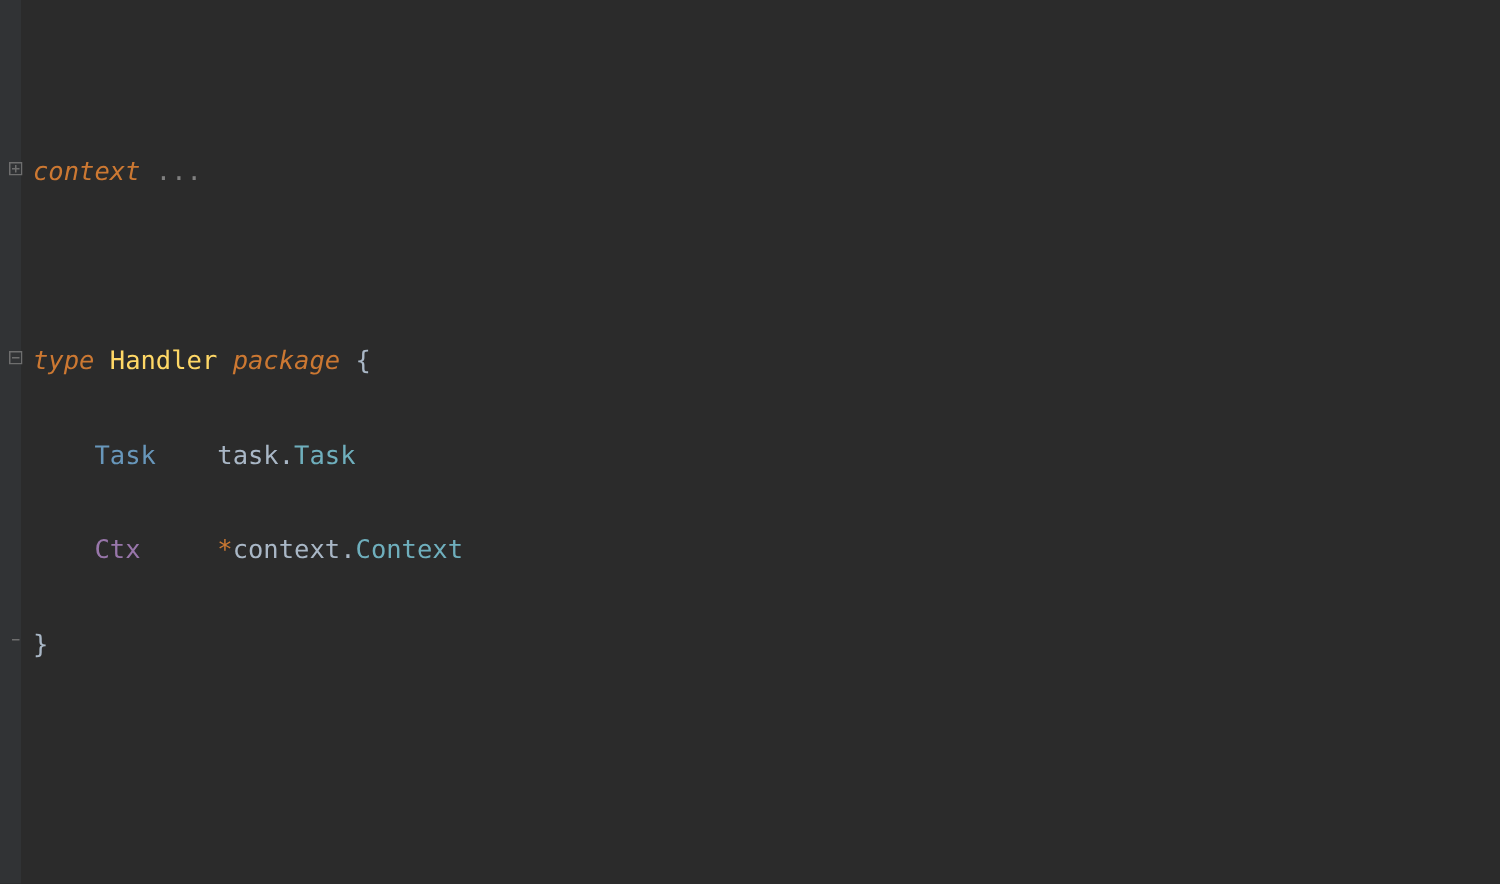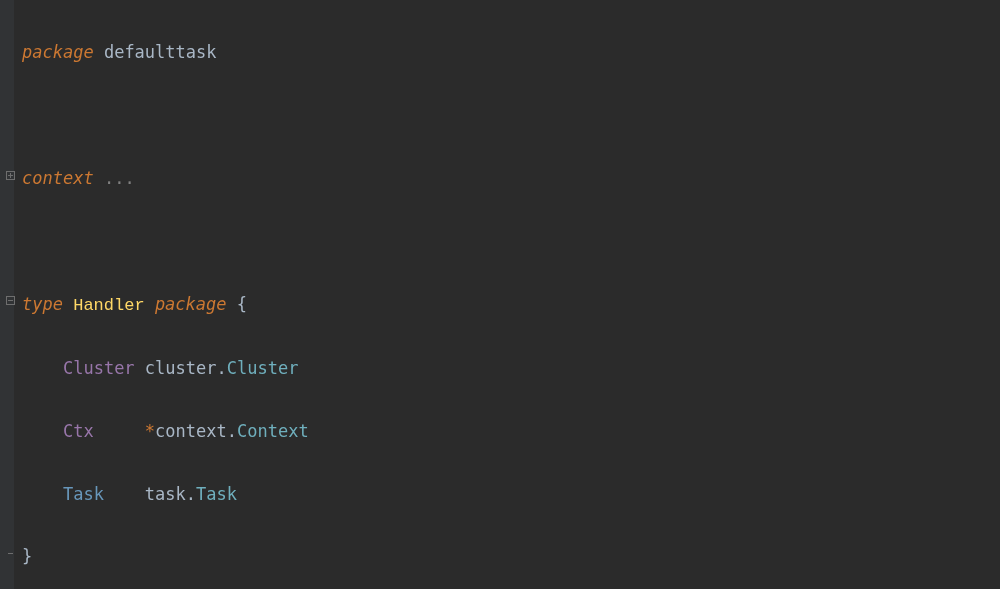--- a/index.html
+++ b/index.html
@@ -35,51 +35,49 @@
     width: 10px;
     height: 10px;
     display: flex;
     align-items: center;
     justify-content: center;
     cursor: pointer;
   }
   .fold svg { display: block; }
   .kw { color: #cc7832; font-style: italic; }
   .ident-pkg { color: #a9b7c6; }
-  .type-name { color: #ffd866; font-family: Liberation Mono, monospace; }
+  .type-name { color: #ffd866; }
   .field { color: #9876aa; }
   .field-task { color: #6897bb; }
   .qual { color: #a9b7c6; }
   .qual-type { color: #6fafbd; }
   .op { color: #a9b7c6; }
   .paren { color: #a9b7c6; }
   .collapsed { color: #808080; }
   .star { color: #cc7832; }
 </style>
 </head>
 <body>
 
 <div class="gutter"></div>
 
 <div class="code">
-<div class="line"><span class="kw">package</span> <span class="ident-pkg">defaulttask</span></div>
 <div class="line">&nbsp;</div>
 <div class="line"><span class="fold"><svg width="9" height="9">
           <rect x="0.5" y="0.5" width="8" height="8" fill="none" stroke="#6e6e6e"></rect>
           <line x1="2" y1="4.5" x2="7" y2="4.5" stroke="#6e6e6e"></line>
           <line x1="4.5" y1="2" x2="4.5" y2="7" stroke="#6e6e6e"></line>
         </svg></span><span class="kw">context</span> <span class="collapsed">...</span></div>
 <div class="line">&nbsp;</div>
 <div class="line"><span class="fold"><svg width="9" height="9">
           <rect x="0.5" y="0.5" width="8" height="8" fill="none" stroke="#6e6e6e"></rect>
           <line x1="2" y1="4.5" x2="7" y2="4.5" stroke="#6e6e6e"></line>
         </svg></span><span class="kw">type</span> <span class="type-name">Handler</span> <span class="kw">package</span> <span class="paren">{</span></div>
-<div class="line">    <span class="field">Cluster</span> <span class="qual">cluster</span><span class="op">.</span><span class="qual-type">Cluster</span></div>
+<div class="line">    <span class="field-task">Task</span>    <span class="qual">task</span><span class="op">.</span><span class="qual-type">Task</span></div>
 <div class="line">    <span class="field">Ctx</span>     <span class="star">*</span><span class="qual">context</span><span class="op">.</span><span class="qual-type">Context</span></div>
-<div class="line">    <span class="field-task">Task</span>    <span class="qual">task</span><span class="op">.</span><span class="qual-type">Task</span></div>
 <div class="line"><span class="fold"><svg width="9" height="9">
           <line x1="2" y1="4.5" x2="7" y2="4.5" stroke="#6e6e6e"></line>
         </svg></span><span class="paren">}</span></div>
 
 
 
 
 
 
 

